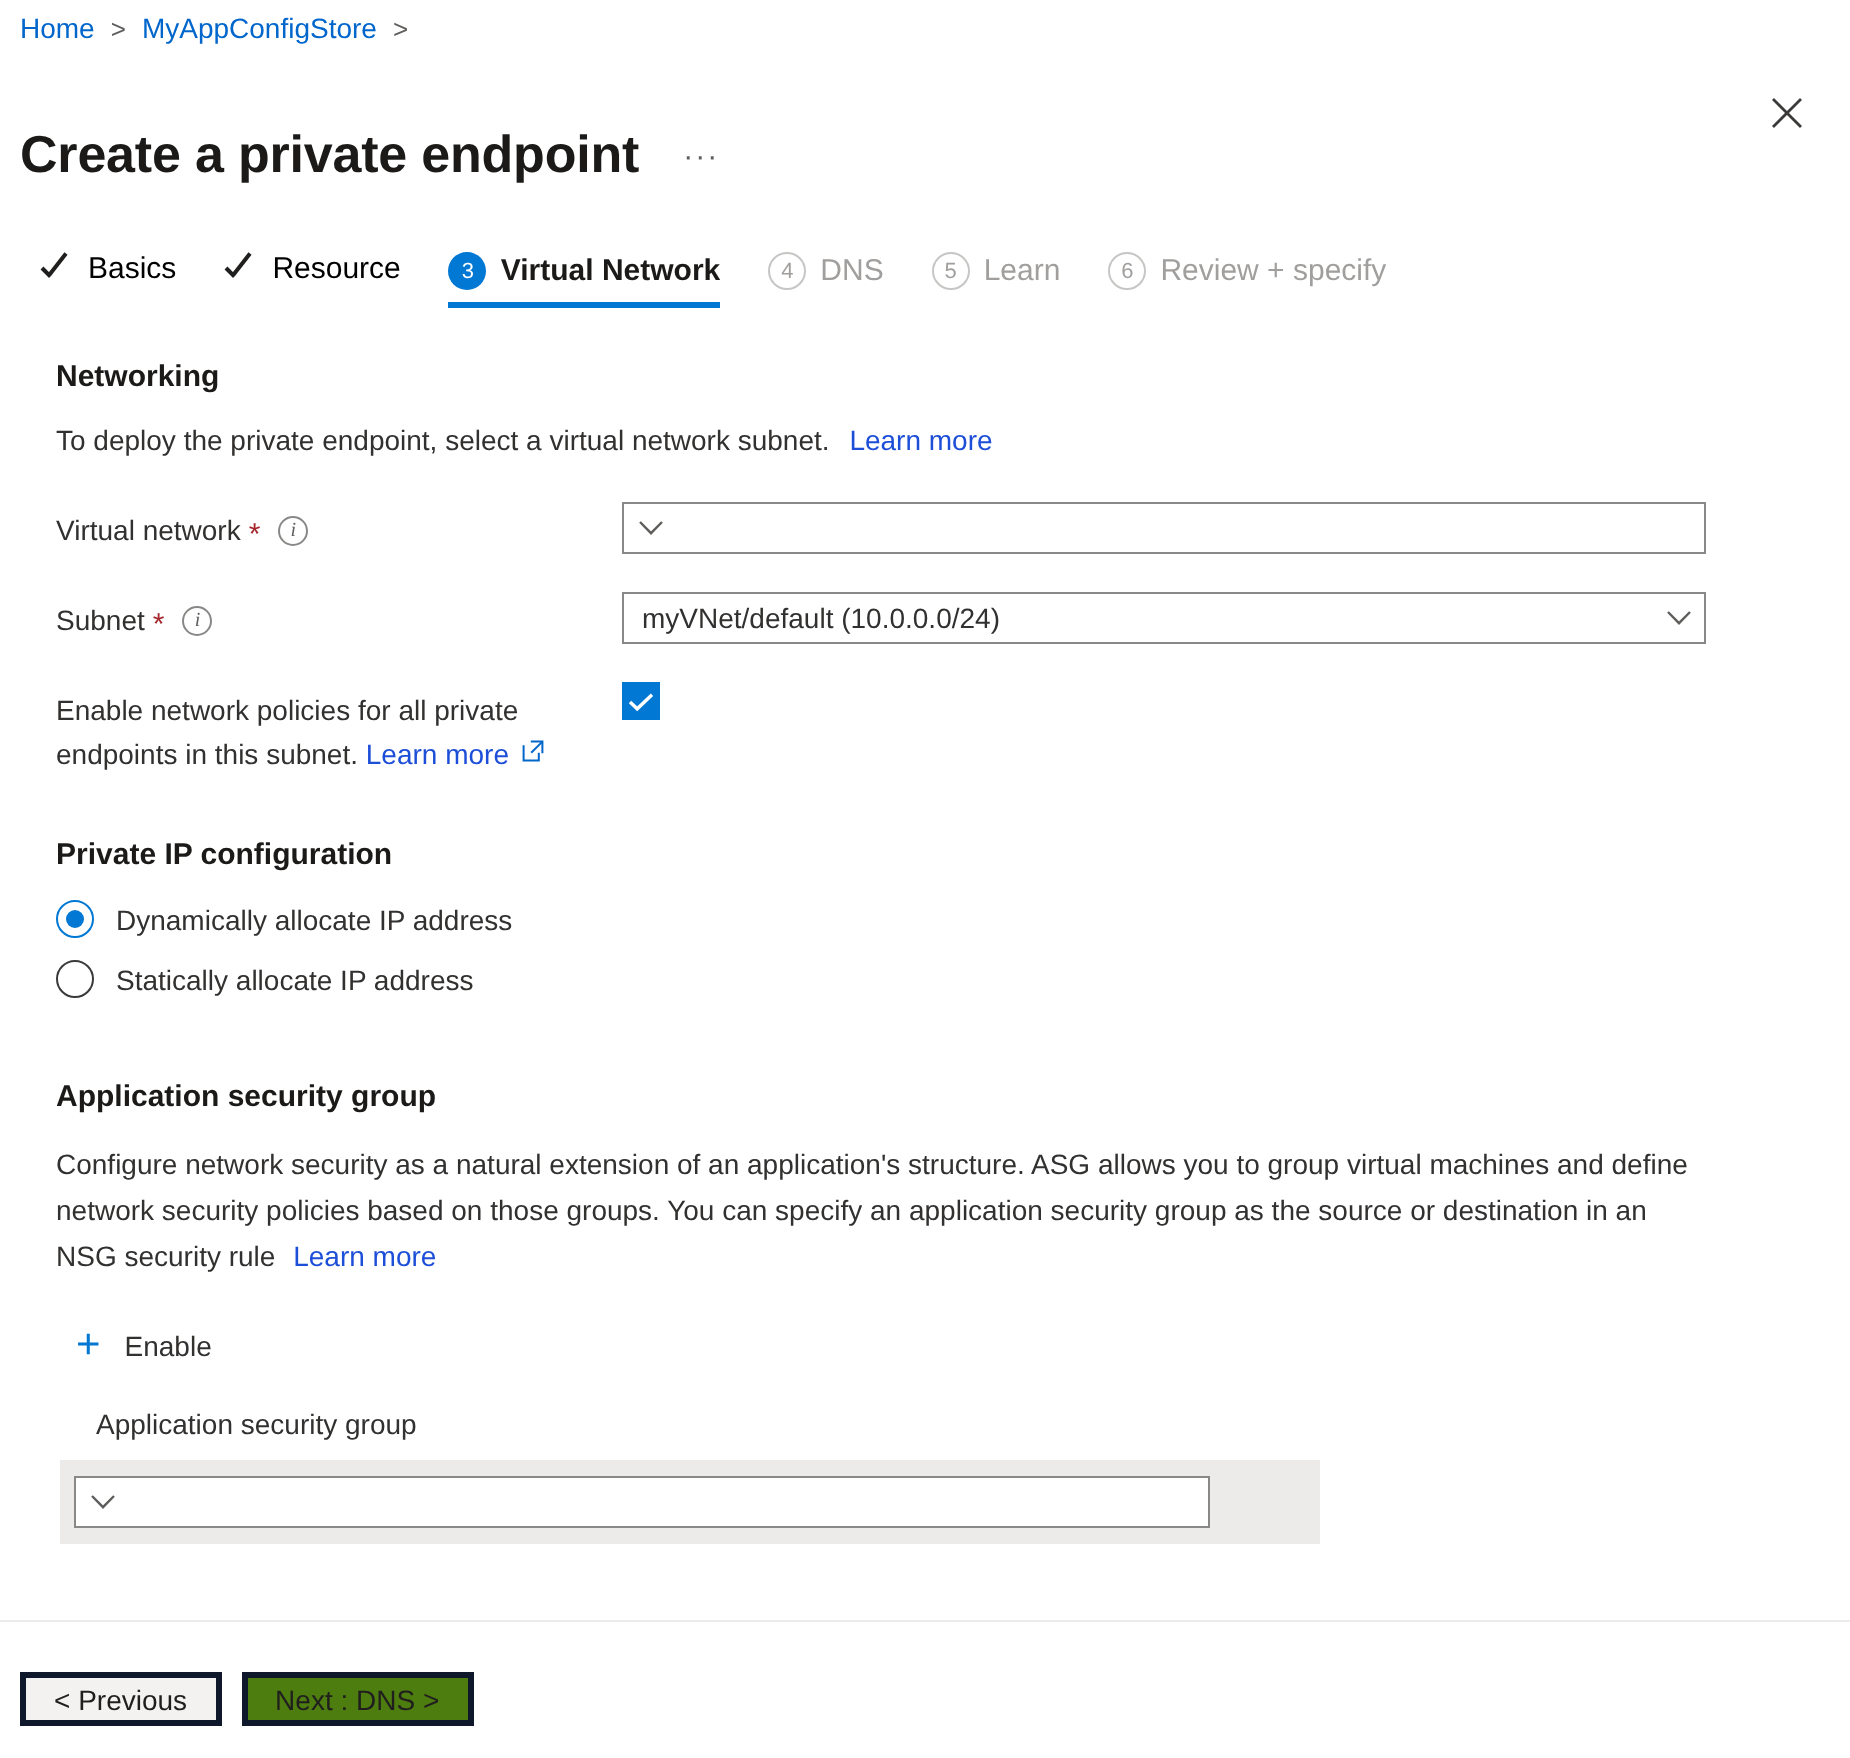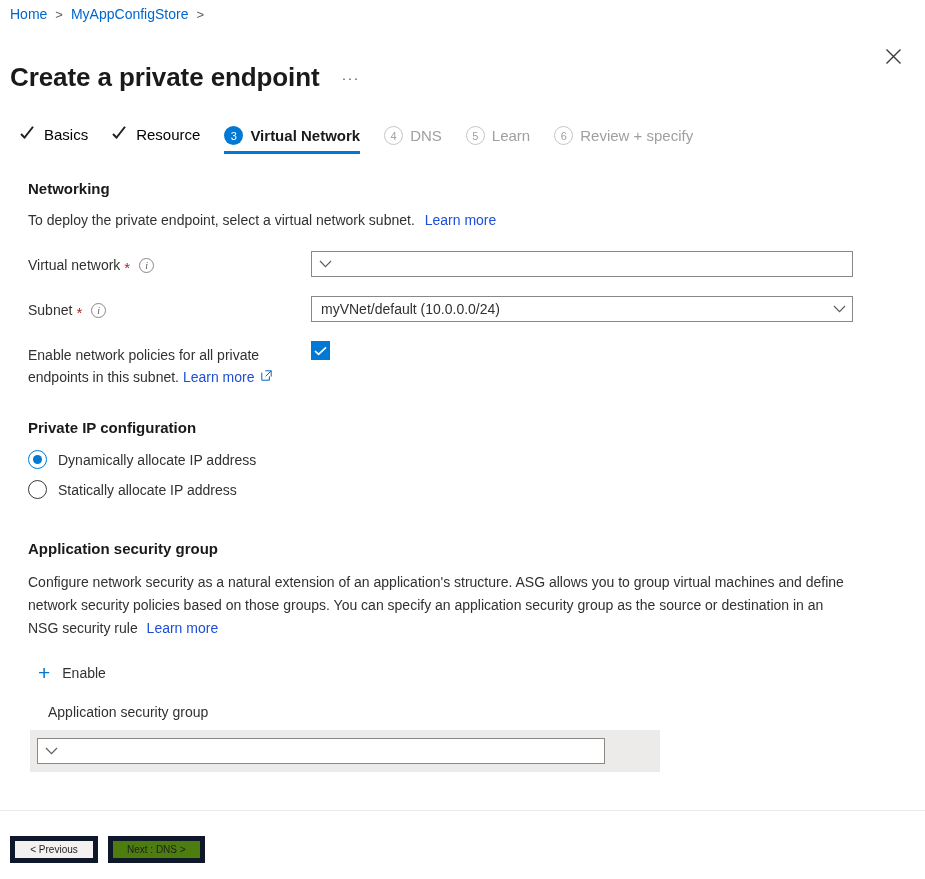--- a/index.html
+++ b/index.html
@@ -328,24 +328,24 @@
     position: absolute;
     left: 10px;
     top: 836px;
     display: flex;
     gap: 10px;
   }
   .btn {
     min-width: 88px;
     height: 27px;
     background: #f3f2f1;
-    border: 5px solid #0f172a;
+    border: 3px solid #0f172a;
     box-sizing: border-box;
     font-family: "Liberation Sans", sans-serif;
-    font-size: 10px;
+    font-size: 14px;
     color: #201f1e;
     cursor: pointer;
     padding: 0 14px;
     display: flex;
     align-items: center;
     justify-content: center;
     text-align: right;
   }
   .btn.secondary { background: #4d7c0f; }
 </style>

